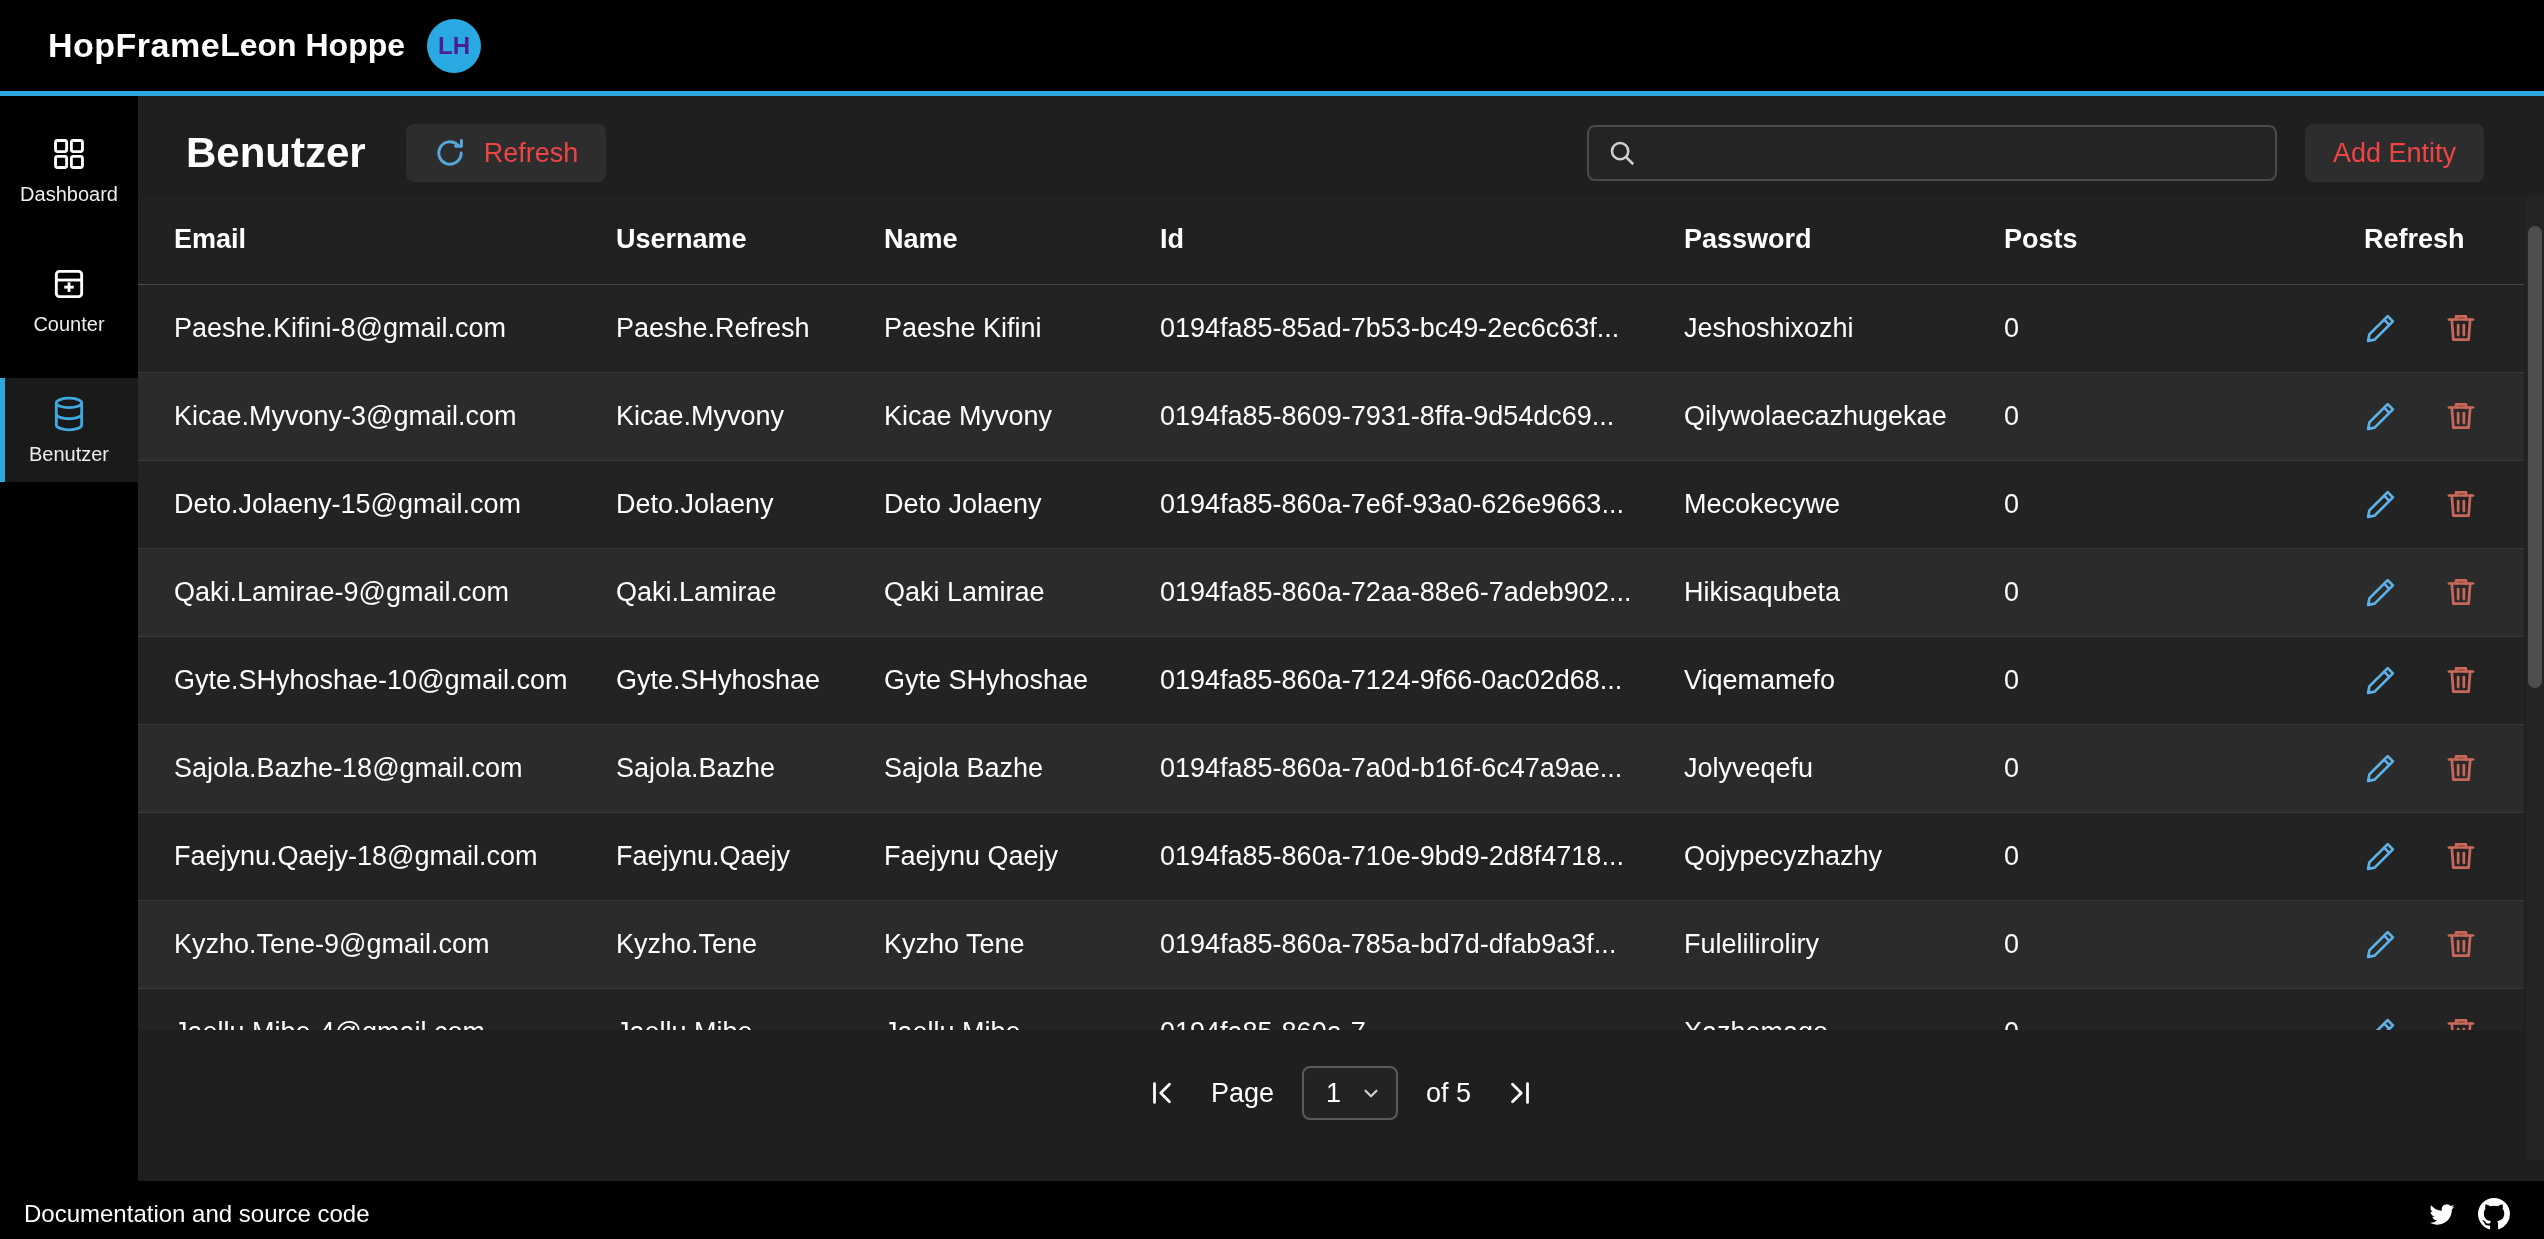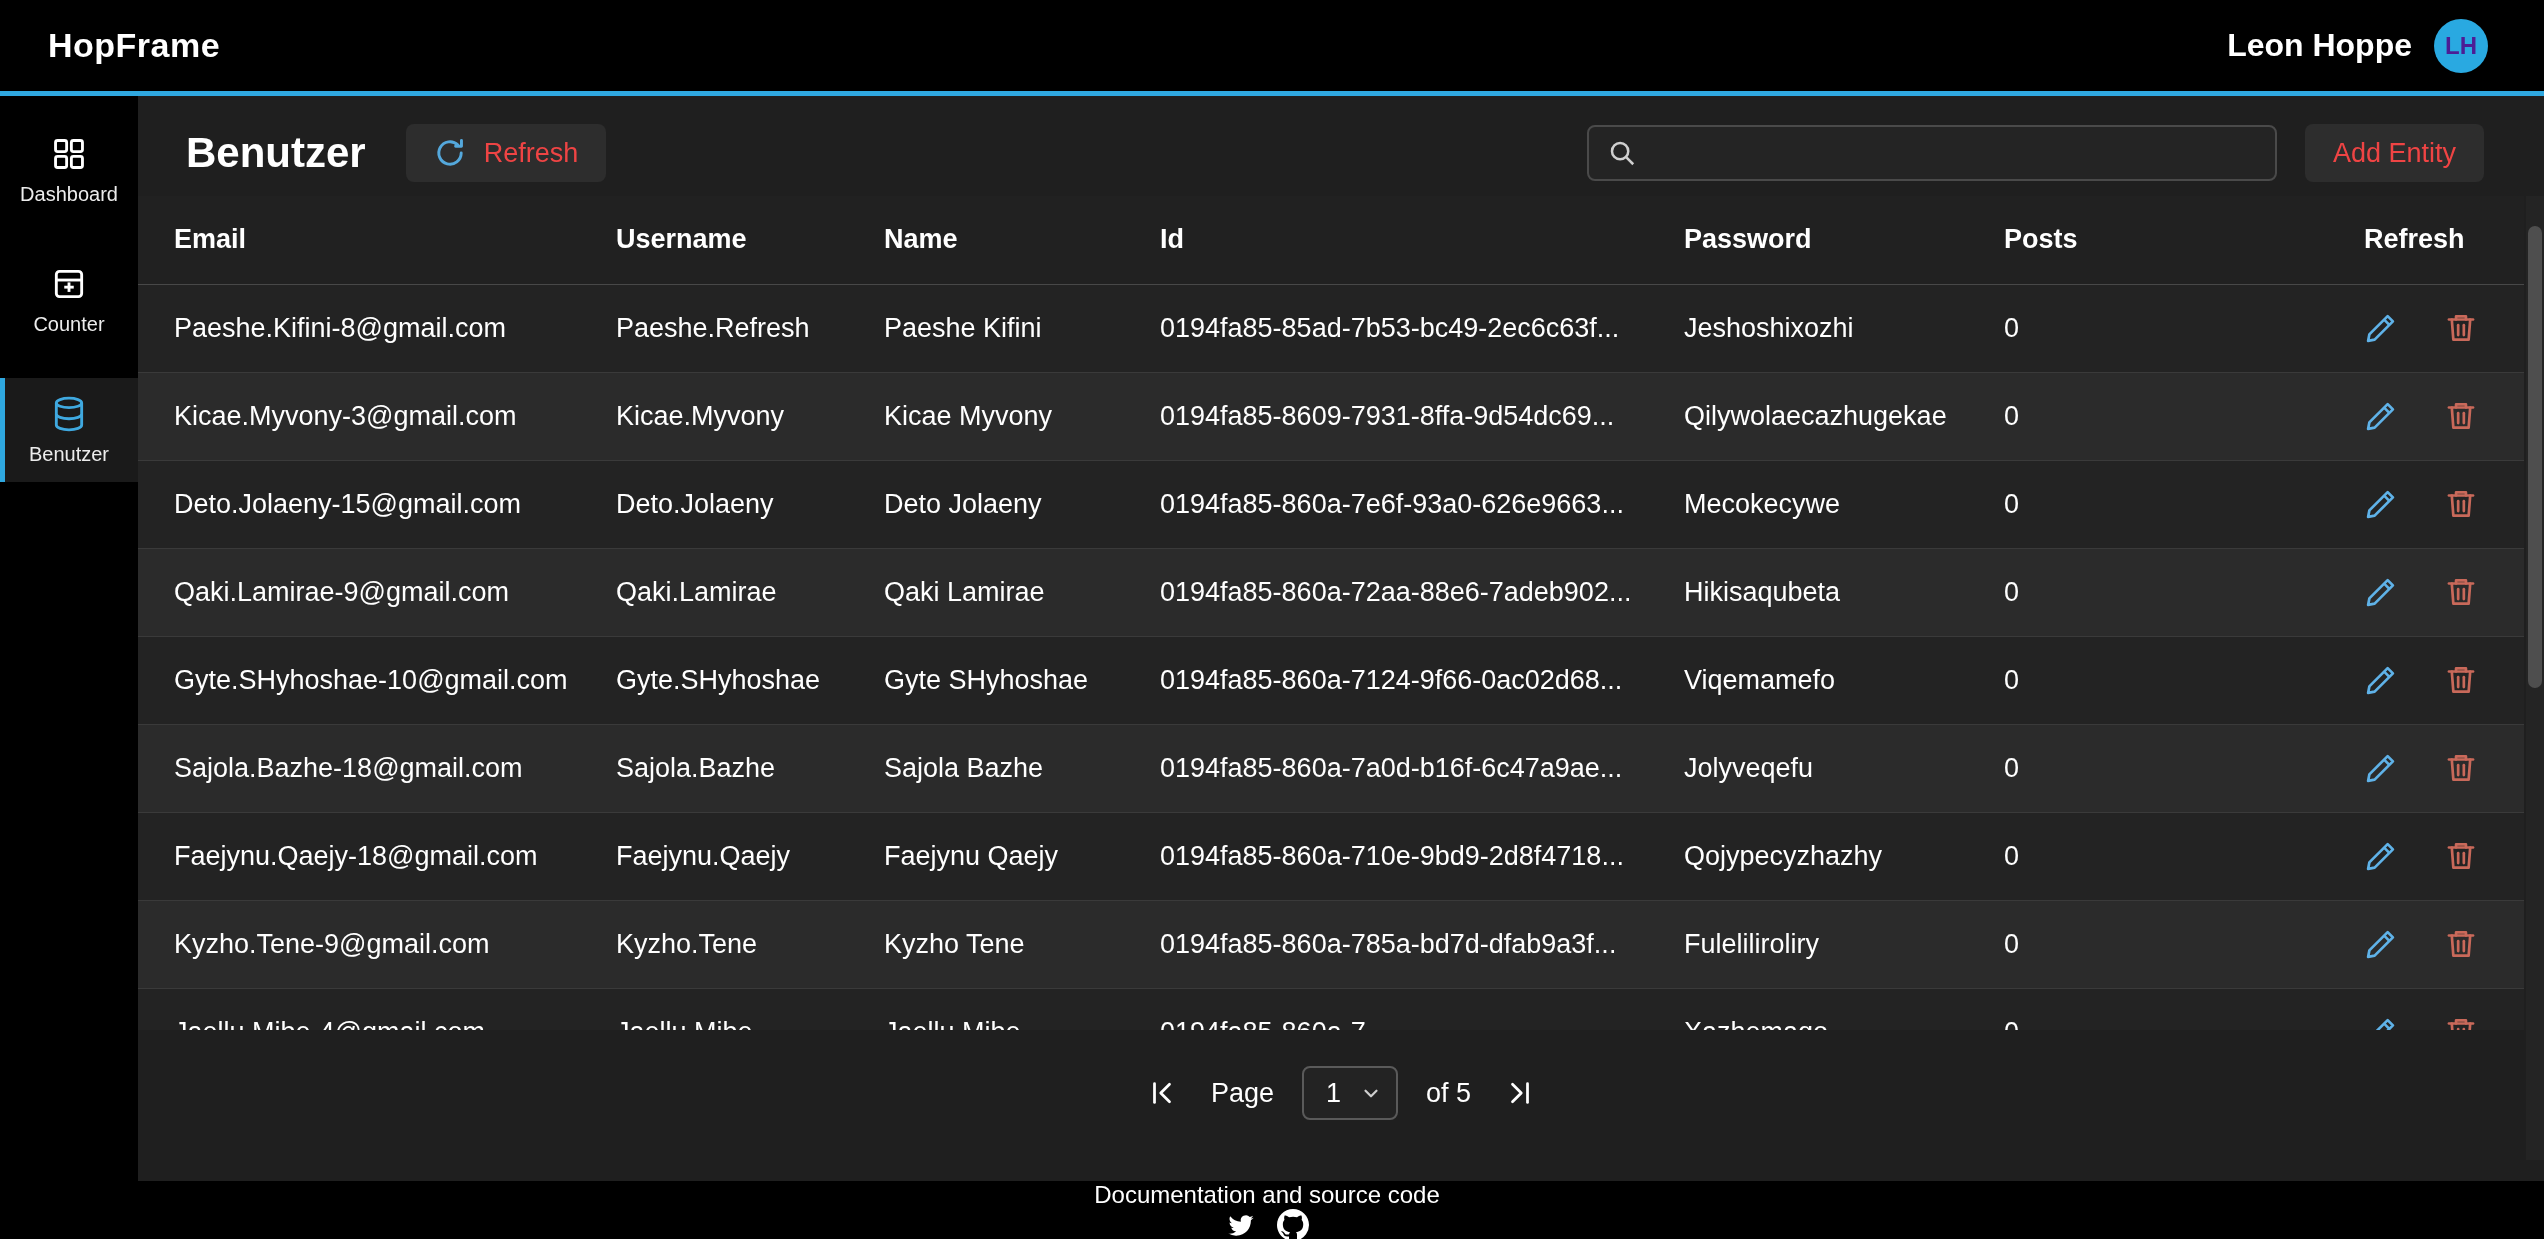--- a/index.html
+++ b/index.html
@@ -7,21 +7,21 @@
   body {
     background:#1f1f1f; color:#fff;
     font-family:"Liberation Sans", sans-serif;
     position:relative;
   }
 
   
   .topbar {
     height:96px; background:#000;
     border-bottom:5px solid #2fa8e0;
-    display:flex; align-items:center; justify-content:space-between;
+    display:flex; align-items:center; justify-content:flex-start;
     padding:0 56px 0 48px;
   }
   .logo { font-size:34px; font-weight:bold; letter-spacing:.5px; cursor:pointer; }
   .user { display:flex; align-items:center; gap:22px; cursor:pointer; }
   .user-name { font-size:32px; font-weight:bold; }
   .avatar {
     width:54px; height:54px; border-radius:50%; background:#29a9e1;
     display:flex; align-items:center; justify-content:center;
     font-size:24px; font-weight:bold; color:#4c1d95;
   }
@@ -111,22 +111,21 @@
   }
   .scroll-thumb {
     position:absolute; top:30px; left:2px; width:14px; height:462px;
     background:#4e4e4e; border-radius:7px; cursor:grab;
   }
 
   
   .footer {
     position:absolute; bottom:0; left:0; width:100%; height:58px; background:#000;
     display:flex; align-items:center; justify-content:space-between;
-    padding:0 34px 0 24px;
-    flex-direction:column;
+    padding:8px 34px 0 24px;
   }
   .footer-text { font-size:24px; }
   .footer-icons { display:flex; align-items:center; gap:20px; }
   .footer-icons a { display:flex; cursor:pointer; }
 </style>
 </head>
 <body>
 
 <header class="topbar">
   <div class="logo">HopFrame</div>

